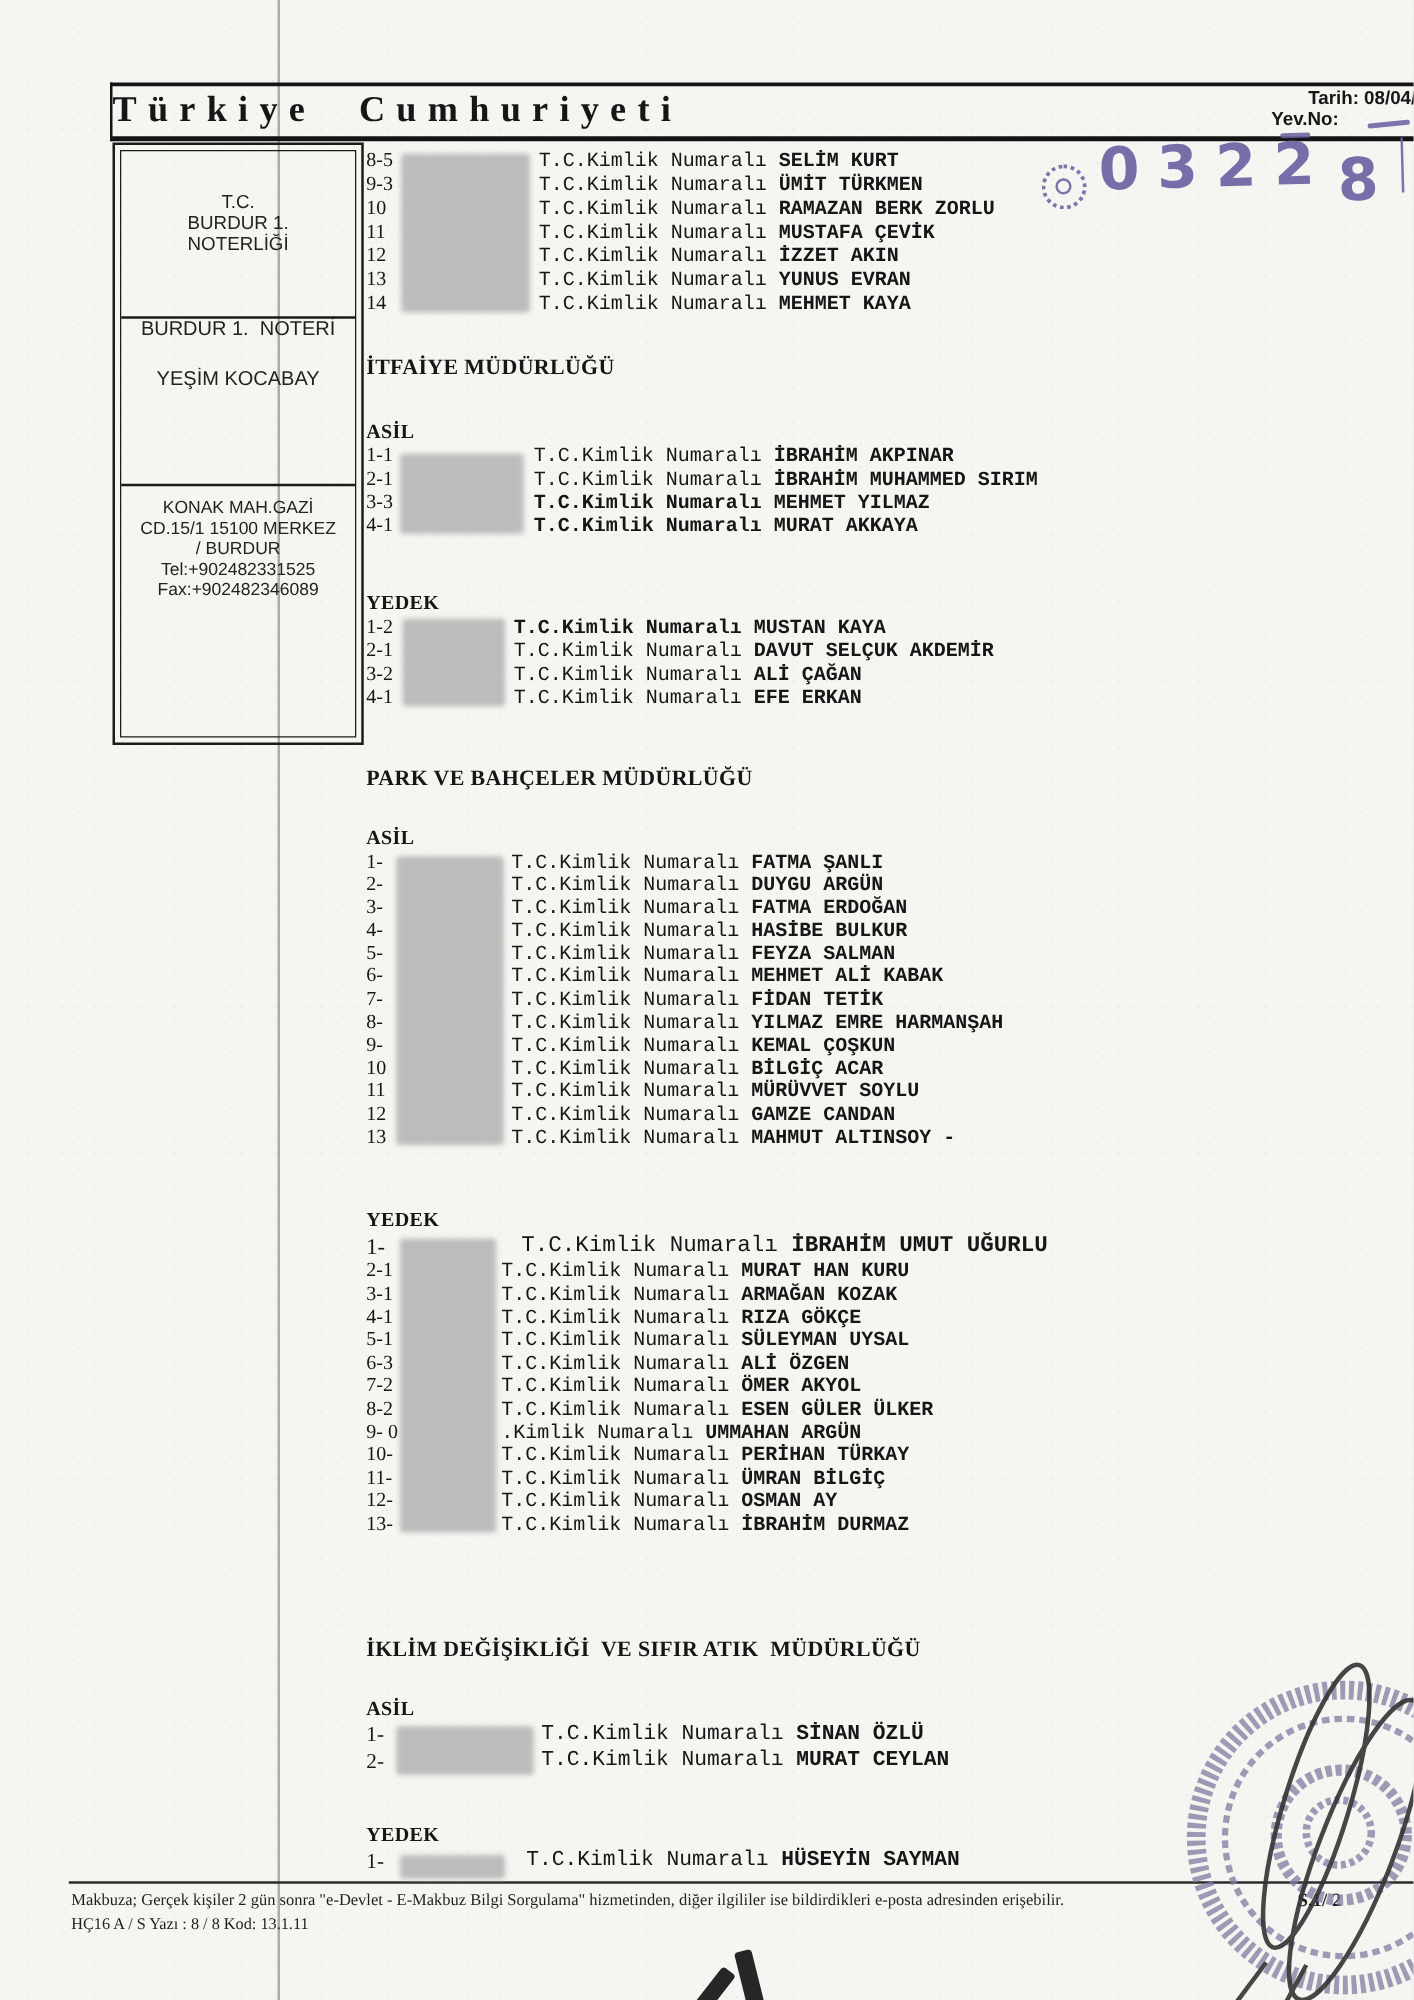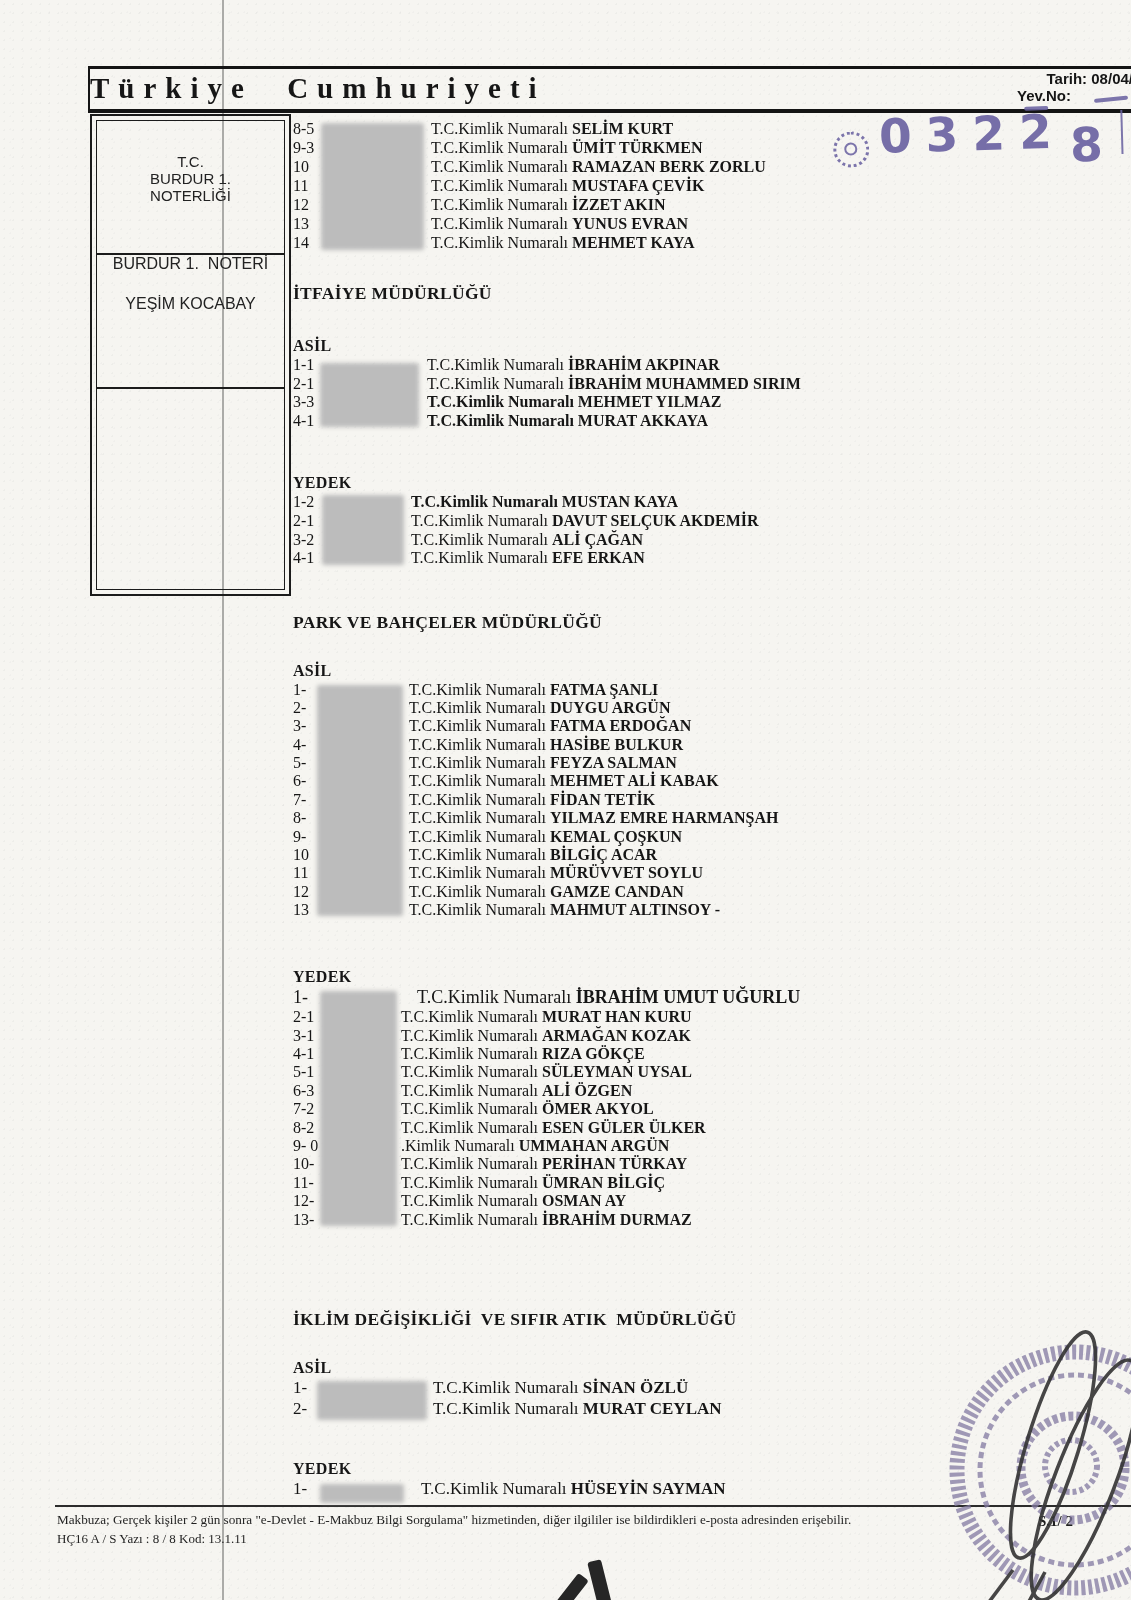--- a/index.html
+++ b/index.html
@@ -52,21 +52,21 @@
   .ncell.c3{top:268px;bottom:0;padding-top:8px;font-size:14px;line-height:16.5px;}
   .pre{white-space:pre;}
 
   
   .content{position:absolute;left:293px;top:120px;width:840px;font-size:16px;}
   .heading{font-weight:bold;font-size:17.5px;height:22px;white-space:pre;letter-spacing:.3px;}
   .glabel{font-weight:bold;font-size:16px;height:19px;letter-spacing:.3px;}
   .rows{position:relative;}
   .row{position:relative;height:var(--lh);white-space:nowrap;}
   .row .num{position:absolute;left:0;top:0;}
-  .row .rest{position:absolute;left:var(--rl);top:0;}
+  .row .rest{position:absolute;left:var(--rl);top:0;font-family:Liberation Mono, monospace;}
   .row .nm{font-weight:bold;}
   .row.ball .idt{font-weight:bold;}
   .blur{position:absolute;background:#bcbcbc;filter:blur(2px);border-radius:3px;z-index:2;}
 
   .b-intro{--lh:19px;--rl:138px;}
   .b-intro .blur{left:28px;top:3px;width:103px;height:127px;}
   .h-itfaiye{margin-top:30px;}
   .l-itf-asil{margin-top:32px;}
   .b-itf-asil{--lh:18.6px;--rl:134px;}
   .b-itf-asil .blur{left:27px;top:7px;width:99px;height:64px;}
@@ -132,20 +132,27 @@
     <div class="inner">
       <div class="ncell c1">
         <div>T.C.</div>
         <div>BURDUR 1.</div>
         <div>NOTERLİĞİ</div>
       </div>
       <div class="ncell c2">
         <div class="pre">BURDUR 1.  NOTERİ</div>
         <div class="nm2">YEŞİM KOCABAY</div>
       </div>
+      <div class="ncell c3">
+        <div>KONAK MAH.GAZİ</div>
+        <div>CD.15/1 15100 MERKEZ</div>
+        <div>/ BURDUR</div>
+        <div>Tel:+902482331525</div>
+        <div>Fax:+902482346089</div>
+      </div>
     </div>
   </div>
 
   <div class="content" id="content">
       <div class="rows b-intro">
         <div class="blur"></div>
         <div class="row">
           <span class="num">8-5</span>
           <span class="rest"><span class="idt">T.C.Kimlik Numaralı </span><span class="nm">SELİM KURT</span></span>
         </div>

